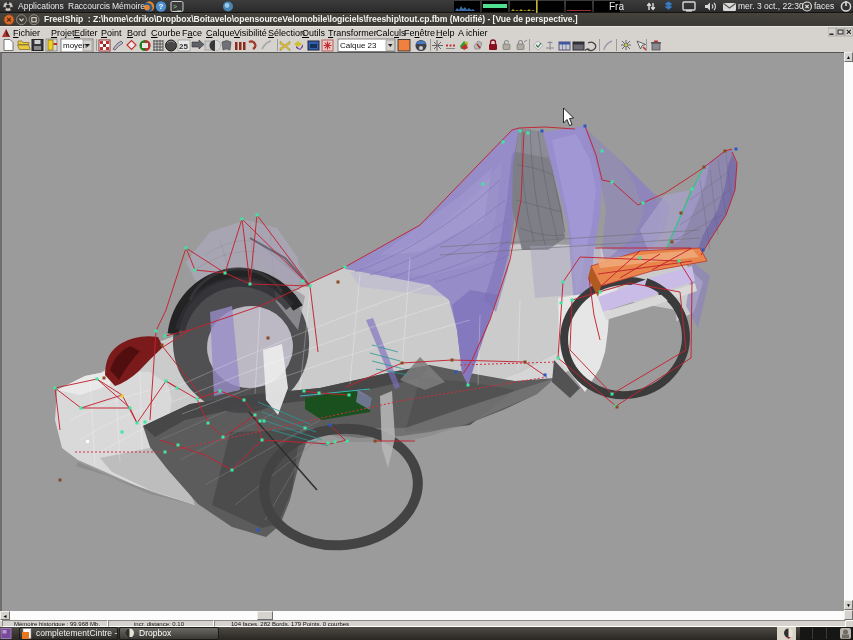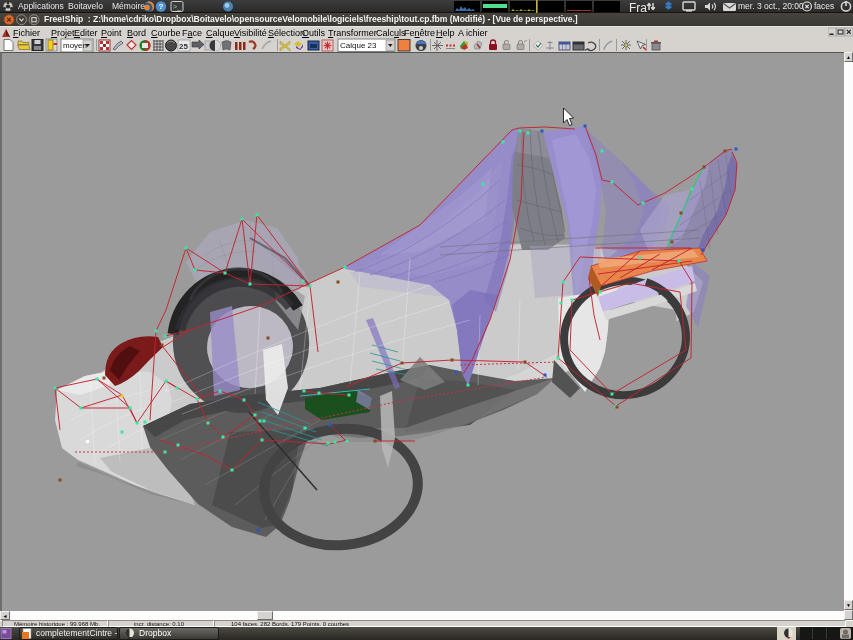--- a/index.html
+++ b/index.html
@@ -44,48 +44,48 @@
     <path d="M149,1.3 A5.2,5.2 0 0 1 154.2,6.5 A5.2,5.2 0 0 1 150,11.6 A4,4 0 0 0 152,6 A4.5,4.5 0 0 0 146,3.2 A5.2,5.2 0 0 1 149,1.3 Z" fill="#e8832a"></path>
       <circle cx="147" cy="7.5" r="2.8" fill="#e8832a"></circle>
     <circle cx="161" cy="6.5" r="5.2" fill="#4f8fd0"></circle>
       <text x="161" y="9.4" font-size="8" fill="#fff" text-anchor="middle" font-weight="bold">?</text>
     <rect x="171" y="1.5" width="12" height="10" rx="1.5" fill="#3a3a3a" stroke="#cfcfcf" stroke-width="1"></rect>
     <text x="173" y="9" font-size="7" fill="#9bd49b">&gt;_</text>
     <circle cx="228" cy="6.5" r="5" fill="#4884b4"></circle>
       <circle cx="227" cy="5.5" r="2.4" fill="#9fc8e8"></circle>
   </svg>
   <span class="m" style="left:18px">Applications</span>
-  <span class="m" style="left:68px">Boitavelo</span>
+  <span class="m" style="left:68px">Raccourcis</span>
   <span class="m" style="left:112px">Mémoire</span>
   <svg class="abs" style="left:452px;top:0" width="180" height="13">
     <rect x="2" y="1" width="26" height="11" fill="#000"></rect>
     <path d="M3 11 L5 8 L7 10 L9 6 L11 9 L13 7 L15 10 L17 8 L19 10 L21 9 L23 11 Z" fill="#3a6ea8"></path>
     <rect x="30" y="1" width="26" height="11" fill="#000"></rect>
     <rect x="31" y="4" width="24" height="4" fill="#50e090"></rect>
     <rect x="58" y="1" width="26" height="11" fill="#000"></rect>
     <path d="M59 11 l2 -2 2 2 2 -1 2 1 2 -2 2 2 2 -1 2 1 2 -2 2 2 2 -1 2 1z" fill="#b8a020"></path>
     <rect x="84" y="0" width="1.5" height="13" fill="#c8b030"></rect>
     <rect x="86" y="1" width="26" height="11" fill="#000"></rect>
     <rect x="114" y="1" width="26" height="11" fill="#000"></rect>
     <rect x="115" y="10" width="24" height="1" fill="#a03030"></rect>
     <rect x="142" y="1" width="26" height="11" fill="#000"></rect>
   </svg>
-  <span class="m" style="left:629px;font-size:12px">Fra</span>
+  <span class="m" style="left:609px;font-size:10px">Fra</span>
   <svg class="abs" style="left:645px;top:0" width="95" height="13">
     <path d="M4 10 L4 4 M2.2 5.8 L4 3.6 L5.8 5.8" stroke="#ddd" stroke-width="1.4" fill="none"></path>
     <path d="M8 3 L8 9 M6.2 7.2 L8 9.4 L9.8 7.2" stroke="#ddd" stroke-width="1.4" fill="none"></path>
     <path d="M20 4 l3.5 -2.5 3.5 2.5 -3.5 2.5z m0 3 l3.5 2.5 3.5 -2.5 M20 7 l3.5 -2.5 3.5 2.5" fill="#3d7fc4" stroke="#2a5f9e" stroke-width=".6"></path>
     <rect x="38" y="2" width="12" height="8" rx="1" fill="none" stroke="#d8d8d8" stroke-width="1.4"></rect>
     <rect x="41" y="10" width="6" height="1.6" fill="#d8d8d8"></rect>
     <path d="M60 5 h2.4 l2.6 -2.4 v7.8 L62.4 8 H60 Z" fill="#d8d8d8"></path>
     <path d="M67 4.5 a3 3 0 0 1 0 4 M69 3 a5 5 0 0 1 0 7" stroke="#d8d8d8" stroke-width="1.1" fill="none"></path>
     <rect x="78" y="3" width="13" height="8" rx="1.2" fill="#d8d8d8"></rect>
     <path d="M78.5 3.5 L84.5 8 L90.5 3.5" stroke="#55524c" stroke-width="1.2" fill="none"></path>
   </svg>
-  <span class="m" style="left:738px">mer.  3 oct., 20:00</span>
+  <span class="m" style="left:738px">mer.  3 oct., 22:30</span>
   <svg class="abs" style="left:800px;top:0" width="53" height="13">
     <circle cx="7" cy="6.5" r="5" fill="#e8e4de"></circle>
       <circle cx="7" cy="6.5" r="3.9" fill="#3a3a3a"></circle>
     <path d="M5.4 5 l3.2 3.2 m0 -3.2 l-3.2 3.2" stroke="#e8e4de" stroke-width="1.1"></path>
     <circle cx="46" cy="6.5" r="4.6" fill="none" stroke="#d8d8d8" stroke-width="1.5"></circle>
     <rect x="45.2" y="1" width="1.6" height="5" fill="#d8d8d8"></rect>
   </svg>
   <span class="m" style="left:814px">faces</span>
 </div>
 

